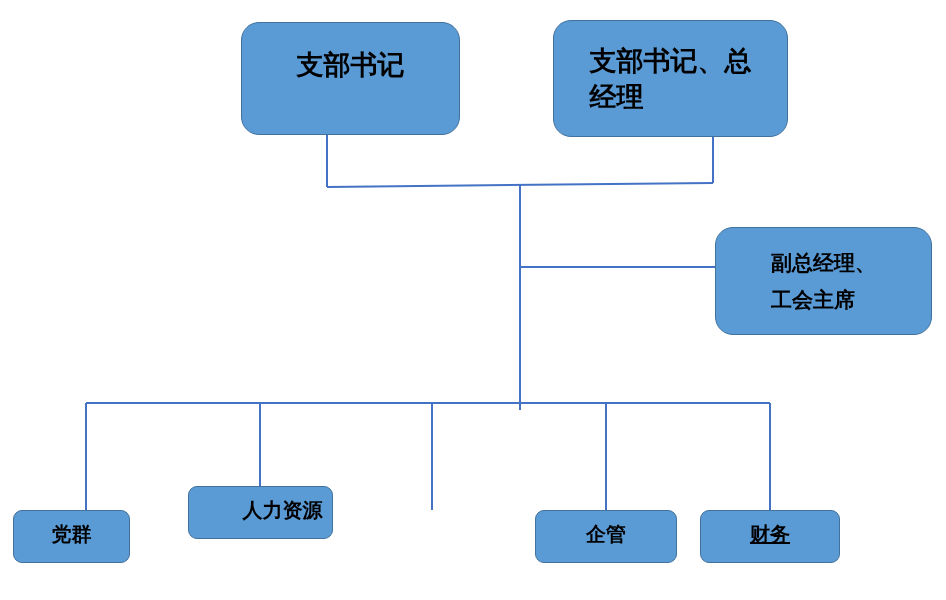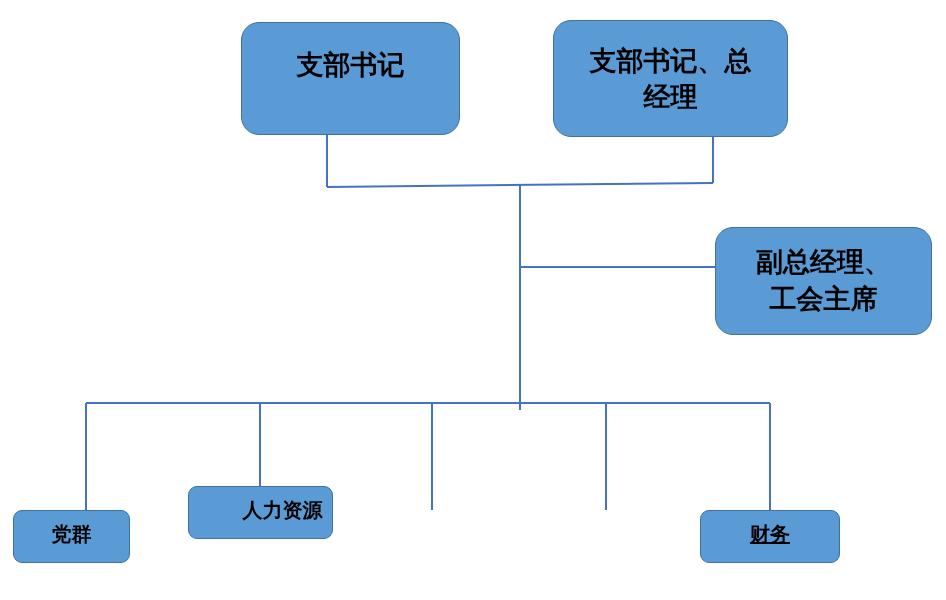--- a/index.html
+++ b/index.html
@@ -23,36 +23,35 @@
     height: 600px;
   }
   .node {
     position: absolute;
     box-sizing: border-box;
     background: #5b9bd5;
     border: 1.5px solid #41719c;
     display: flex;
     align-items: center;
     justify-content: center;
-    text-align: center;
     color: #000000;
   }
   .node-label {
     white-space: pre-line;
     font-weight: bold;
     color: #000000;
   }
   .node-top {
     border-radius: 18px;
     font-size: 27px;
     line-height: 36px;
   }
   .node-mid {
     border-radius: 18px;
-    font-size: 27px;
+    font-size: 21px;
     line-height: 37px;
   }
   .node-bottom {
     border-radius: 9px;
     font-size: 20px;
     line-height: 24px;
     padding-bottom: 6px;
   }
   
   #node-branch-secretary   { left: 241px; top: 22px;  width: 219px; height: 113px; padding-bottom: 28px; }
@@ -108,18 +107,21 @@
 
   <div class="node node-bottom" id="node-party-group">
     <span class="node-label">党群</span>
   </div>
 
   <div class="node node-bottom" id="node-human-resources">
     <span class="node-label">人力资源</span>
   </div>
 
 
+  <div class="node node-bottom" id="node-enterprise-mgmt">
+    <span class="node-label">企管</span>
+  </div>
 
   <div class="node node-bottom" id="node-finance">
     <span class="node-label">财务</span>
   </div>
 
 </div>
 
 </body></html>

